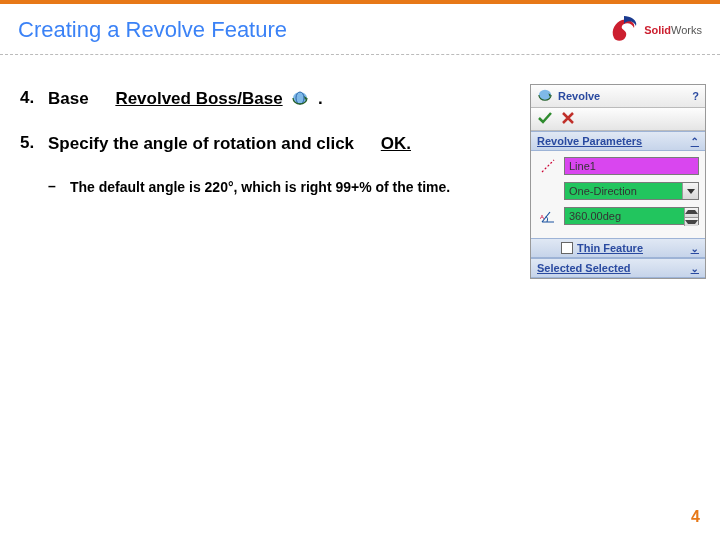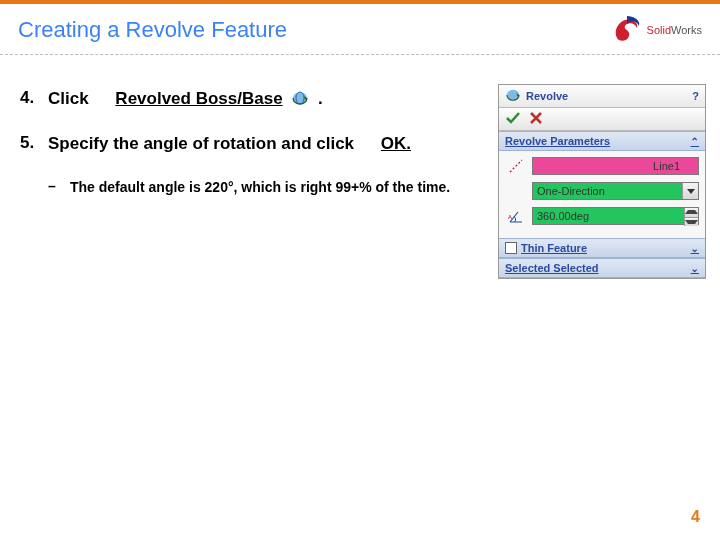--- a/index.html
+++ b/index.html
@@ -75,21 +75,21 @@
     margin-top: 2px;
   }
   .sub .dash { width: 22px; flex: none; }
   .sub .stext { flex: 1; line-height: 1.3; }
 
   
   .panel {
     position: absolute;
     top: 84px;
     right: 14px;
-    width: 208px;
+    width: 176px;
     background: #f1f1f1;
     border: 1px solid #999;
     font-size: 11px;
     color: #333;
   }
   .panel-title {
     background: linear-gradient(#fdfdfd,#e9e9e9);
     border-bottom: 1px solid #bbb;
     display: flex;
     align-items: center;
@@ -151,21 +151,21 @@
   .spin div {
     flex: 1; background: linear-gradient(#f4f4f4,#d8d8d8);
     display: flex; align-items: center; justify-content: center;
   }
   .spin div + div { border-top: 1px solid #999; }
   .iconbox {
     width: 22px; height: 20px;
     display: flex; align-items: center; justify-content: center;
     flex: none;
   }
-  .chk { display: flex; align-items: flex-start; gap: 4px; }
+  .chk { display: flex; align-items: flex-start; gap: 4px; margin-left: 24px; }
   .chk .box {
     width: 12px; height: 12px; border: 1px solid #666; background: #fff;
   }
   .chevron { font-size: 10px; color: #2a4aa0; }
   .tri { width:0;height:0;border-left:4px solid transparent;border-right:4px solid transparent;}
   .tri.down{ border-top:5px solid #333;}
   .mini-tri-down{width:0;height:0;border-left:3px solid transparent;border-right:3px solid transparent;border-top:4px solid #444;}
   .mini-tri-up{width:0;height:0;border-left:3px solid transparent;border-right:3px solid transparent;border-bottom:4px solid #444;}
 
   .page-num {
@@ -183,32 +183,32 @@
 <div class="top-orange-bar"></div>
 
 <div class="title-row">
   <div class="title">Creating a Revolve Feature</div>
   <div class="logo">
     <svg width="30" height="28" viewBox="0 0 30 28">
       <path d="M4 22 C0 14 6 6 12 4 C18 2 26 6 24 12 C22 6 14 6 12 10 C10 14 18 14 16 20 C14 26 6 26 4 22 Z" fill="#cc1f2f"></path>
       <path d="M14 0 C20 0 28 4 26 10 C24 4 16 4 14 8" fill="#1a3a8f"></path>
     </svg>
     <div style="font-size:11px;line-height:1;">
-      <span style="font-weight:normal;color:#cc1f2f">Solid</span><span style="color:#555">Works</span>
+      <span style="font-weight:bold;color:#cc1f2f">Solid</span><span style="color:#555">Works</span>
     </div>
   </div>
 </div>
 
 <div class="dashed-line"></div>
 
 <div class="content">
   <div class="step">
     <div class="num">4.</div>
     <div class="text">
-      <span>Click </span><span class="underline">Revolved Boss/Base</span>
+      <span>Base </span><span class="underline">Revolved Boss/Base</span>
       <span class="toolbar-icon">
         <svg width="18" height="16" viewBox="0 0 18 16">
           <ellipse cx="9" cy="8" rx="7" ry="6" fill="#7fb9e8"></ellipse>
           <ellipse cx="9" cy="8" rx="4" ry="6" fill="none" stroke="#2a64a8" stroke-width="1"></ellipse>
           <path d="M2 8 A7 6 0 0 0 16 8" fill="none" stroke="#27602a" stroke-width="1.3"></path>
           <polygon points="16,8 13,6 14,10" fill="#27602a"></polygon>
         </svg>
       </span><span>   .</span>
     </div>
   </div>
@@ -258,21 +258,21 @@
     <span>Revolve Parameters</span>
     <span class="chevron">⌃</span>
   </div>
   <div class="section-body">
     <div class="field">
       <span class="iconbox">
         <svg width="18" height="18" viewBox="0 0 18 18">
           <line x1="3" y1="15" x2="15" y2="3" stroke="#c03" stroke-width="1.2" stroke-dasharray="2 2"></line>
         </svg>
       </span>
-      <div class="slot" style="background:#ec4899;justify-content:flex-end;">
+      <div class="slot" style="background:#d946ef;">
         <span>Line1</span>
       </div>
     </div>
     <div class="field">
       <span class="iconbox"></span>
       <div class="slot">
         <span>One-Direction</span>
         <div class="dd-arrow">
             <div class="tri down"></div>
           </div>

